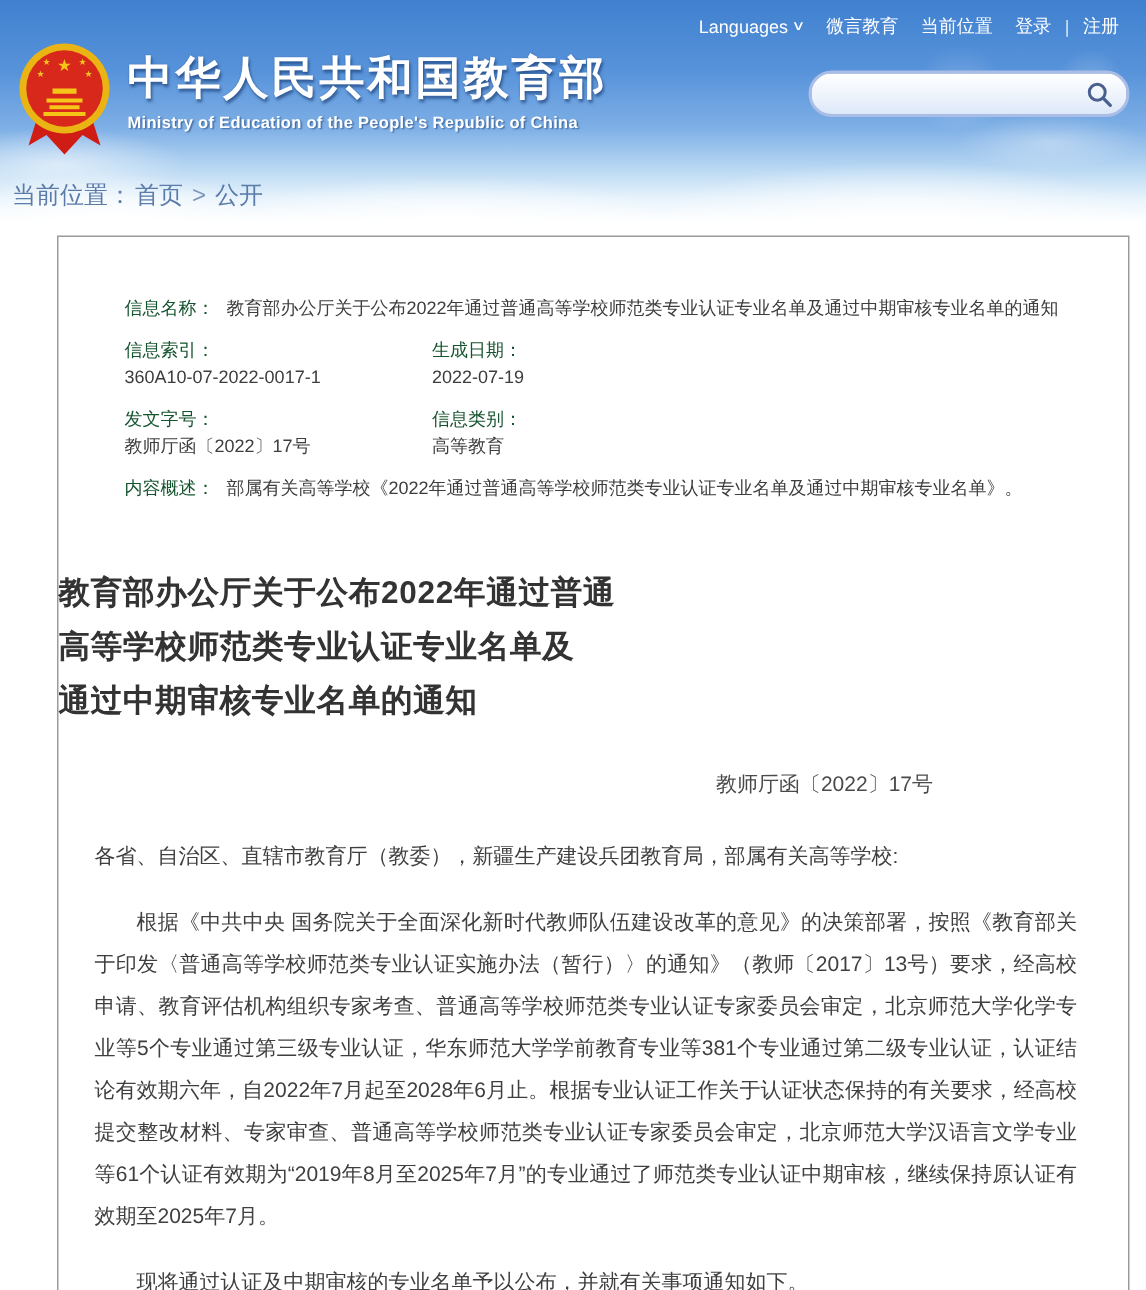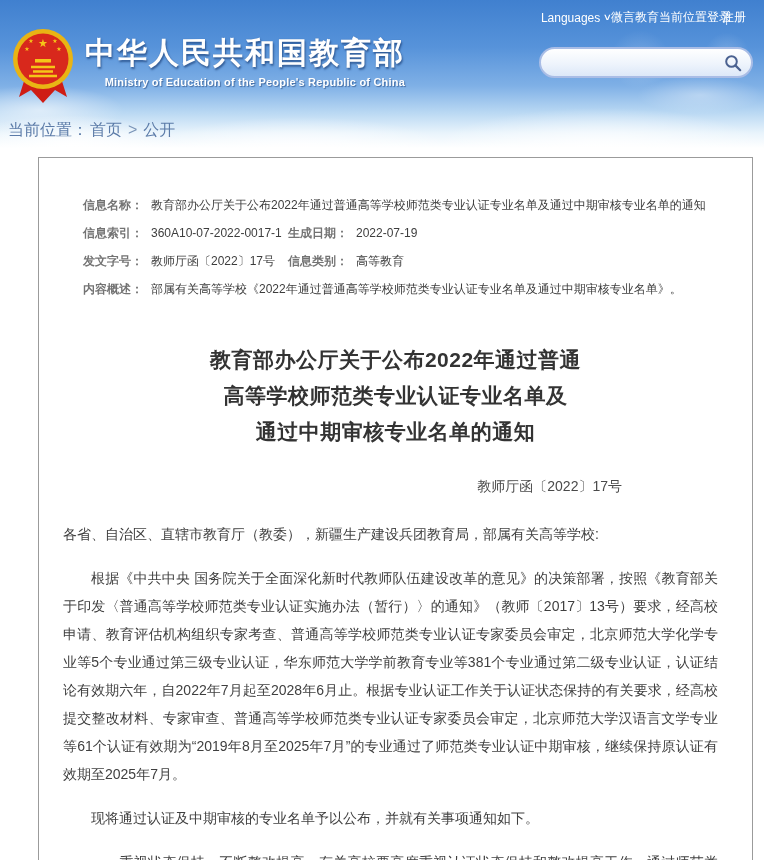--- a/index.html
+++ b/index.html
@@ -22,28 +22,28 @@
       radial-gradient(ellipse 220px 50px at 300px 152px, rgba(255,255,255,.9), rgba(255,255,255,0) 70%),
       radial-gradient(ellipse 240px 60px at 600px 150px, rgba(255,255,255,.9), rgba(255,255,255,0) 70%),
       radial-gradient(ellipse 120px 35px at 40px 110px, rgba(255,255,255,.55), rgba(255,255,255,0) 70%),
       radial-gradient(ellipse 90px 26px at 700px 95px, rgba(255,255,255,.35), rgba(255,255,255,0) 70%),
       radial-gradient(circle 40px at 640px 60px, rgba(255,255,255,.18), rgba(255,255,255,0) 75%),
       radial-gradient(circle 30px at 727px 55px, rgba(255,255,255,.2), rgba(255,255,255,0) 75%);
   }
 
   .topbar {
     position:absolute; top:9px; right:18px; display:flex; align-items:center;
-    font-size:12px; color:#ffffff; z-index:3;
+    gap:15px; font-size:12px; color:#ffffff; z-index:3;
   }
   .topbar .tb-item { cursor:pointer; display:flex; align-items:center; gap:4px; white-space:nowrap; }
   .topbar .caret { font-size:9px; line-height:1; transform:scaleX(1.4); display:inline-block; }
   .topbar .divider { color:#dbe8f7; margin:0 -6px; }
 
   .logo { position:absolute; left:12px; top:28px; display:flex; align-items:flex-start; z-index:3; }
-  .logo .titles { margin-left:11px; margin-top:8px;text-align:right; }
+  .logo .titles { margin-left:11px; margin-top:8px; }
   .site-title-cn {
     font-size:30px; font-weight:bold; color:#ffffff; letter-spacing:2px; line-height:1.15;
     text-shadow:1px 2px 2px rgba(25,60,115,.65), 0 0 1px rgba(25,60,115,.4);
   }
   .site-title-en {
     font-size:11px; font-weight:bold; color:#ffffff; margin-top:5px; letter-spacing:.2px;
     text-shadow:1px 1px 1px rgba(25,60,115,.6);
   }
 
   .searchbar {
@@ -65,29 +65,29 @@
   .breadcrumb .crumb-sep { margin:0 4px; color:#7b95b8; }
 
   
   .content-box {
     margin:9px 0 0 38px; width:715px; height:740px;
     border:1px solid #9b9b9b; background:#ffffff; padding-top:38px;
   }
 
   .meta { margin:0 28px 0 44px; font-size:12px; color:#3d3d3d; }
   .meta-row { display:flex; margin-bottom:10px; line-height:1.5; }
-  .meta-label { font-weight:bold; color:#737373; white-space:nowrap; margin-right:8px; flex:0 0 auto; }
+  .meta-label { font-weight:normal; color:#14532d; white-space:nowrap; margin-right:8px; flex:0 0 auto; }
   .meta-val { color:#3d3d3d; }
-  .cell { display:flex; }
+  .cell { display:flex;flex-direction:column; }
   .cell-a { width:205px; flex:0 0 auto; }
   .cell-b { width:228px; flex:0 0 auto; }
   .cell-c { flex:1; }
 
   .doc-title {
-    margin-top:44px; text-align:center; font-size:21px; font-weight:bold;
+    margin-top:44px; font-size:21px; font-weight:bold;
     color:#333333; line-height:36px; letter-spacing:.5px;
   }
   .doc-number { margin-top:28px; padding-right:130px; text-align:right; font-size:14px; color:#4a4a4a; }
 
   .body-text { margin:24px 34px 0 24px; font-size:14px; color:#3f3f3f; line-height:28px; text-align:justify; }
   .salutation { text-indent:0; margin-top:16px; }
   .para { text-indent:2em; margin-top:16px; }
 </style>
 </head>
 <body>

